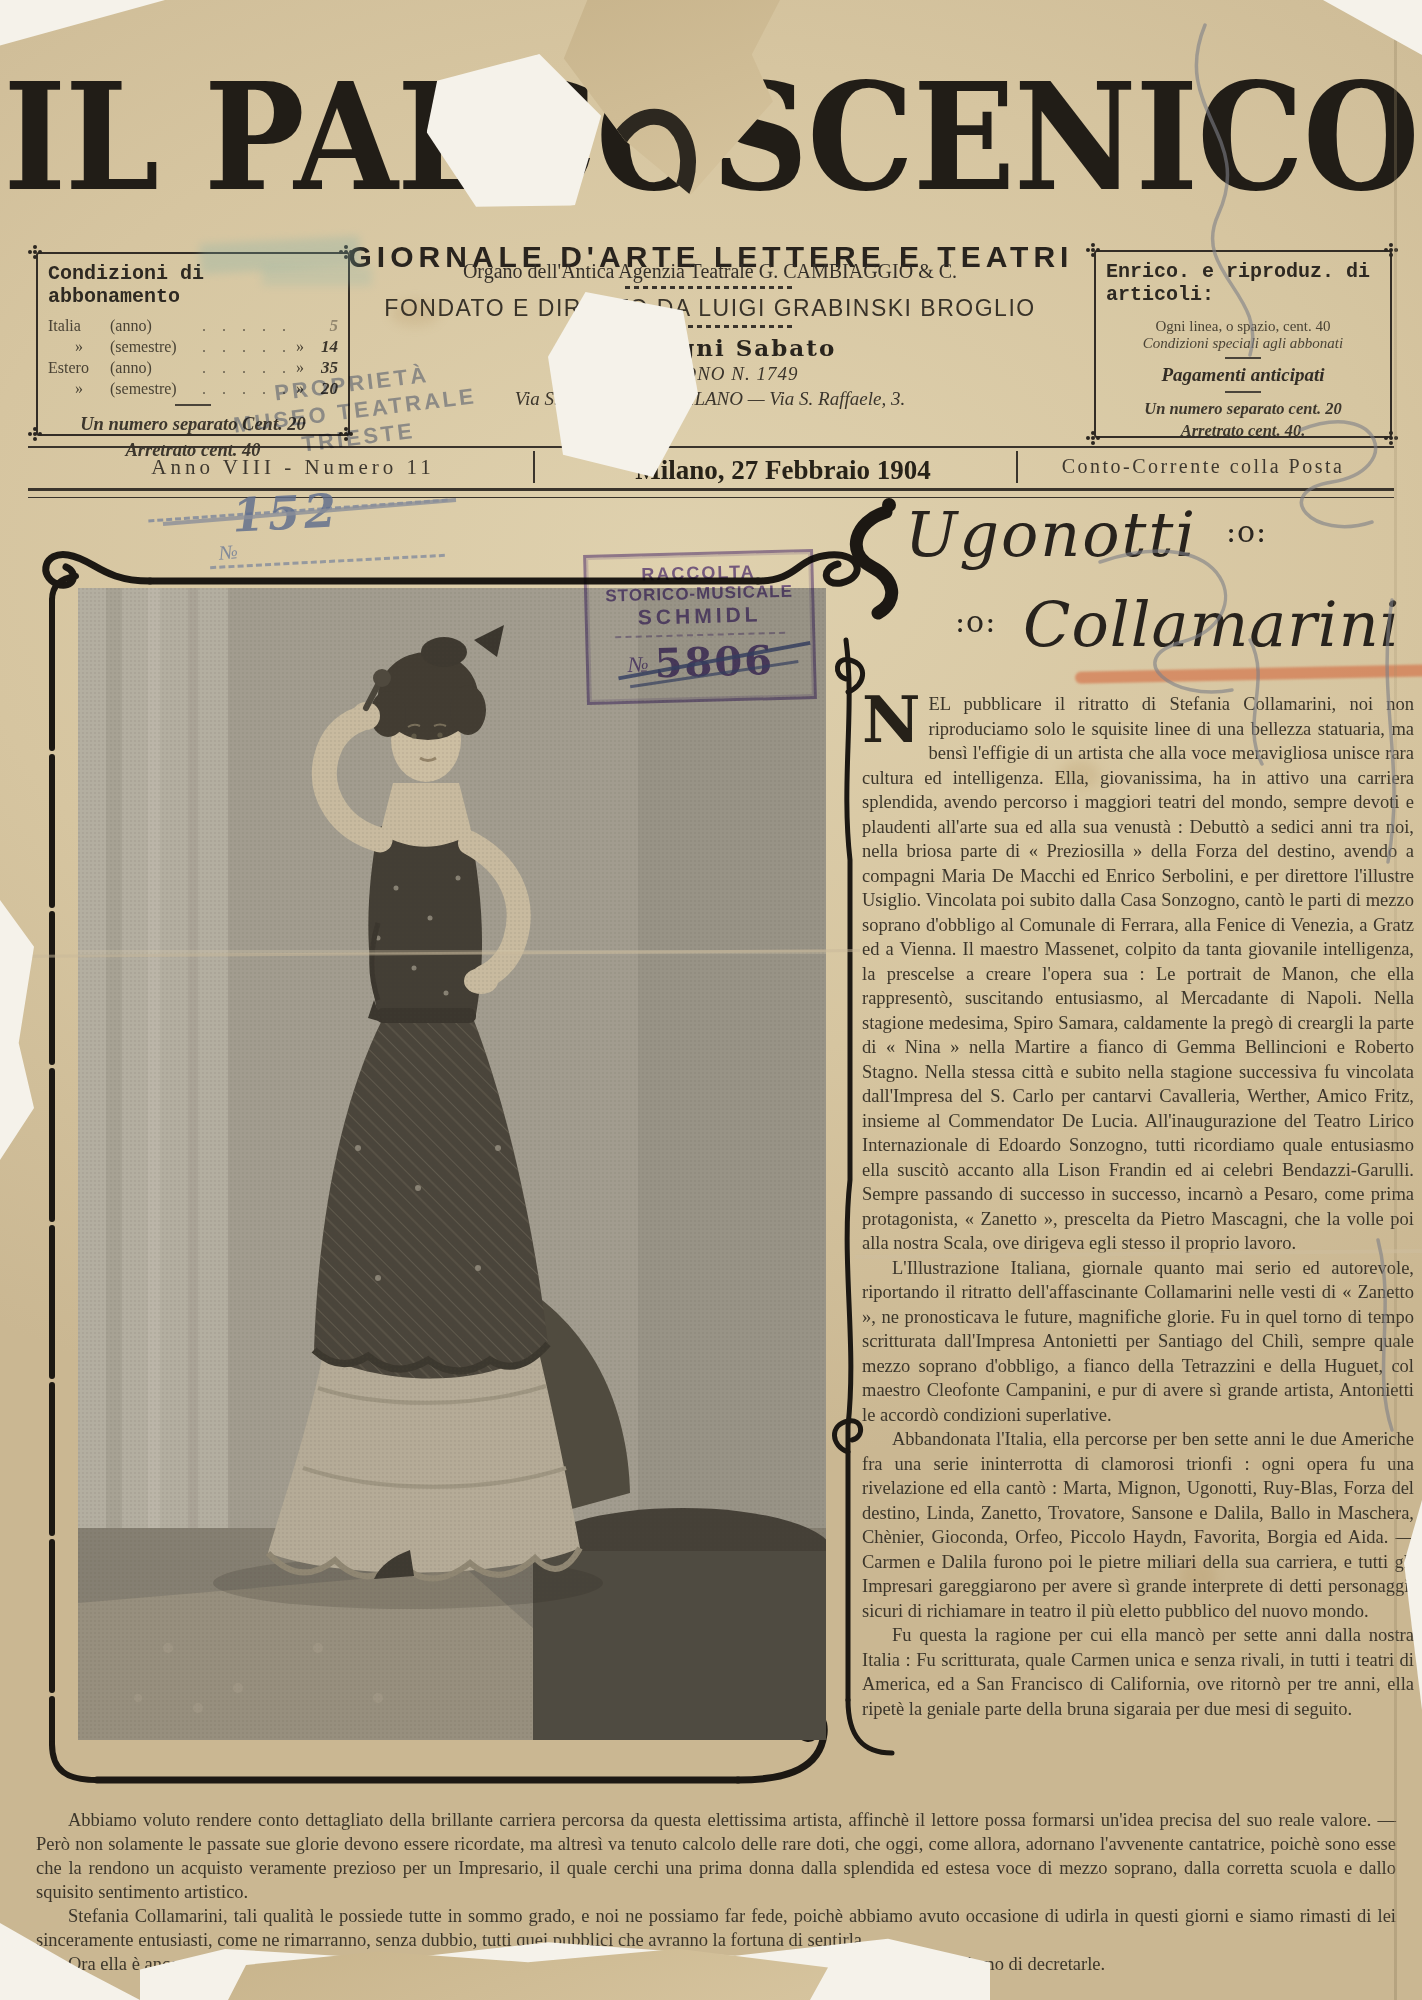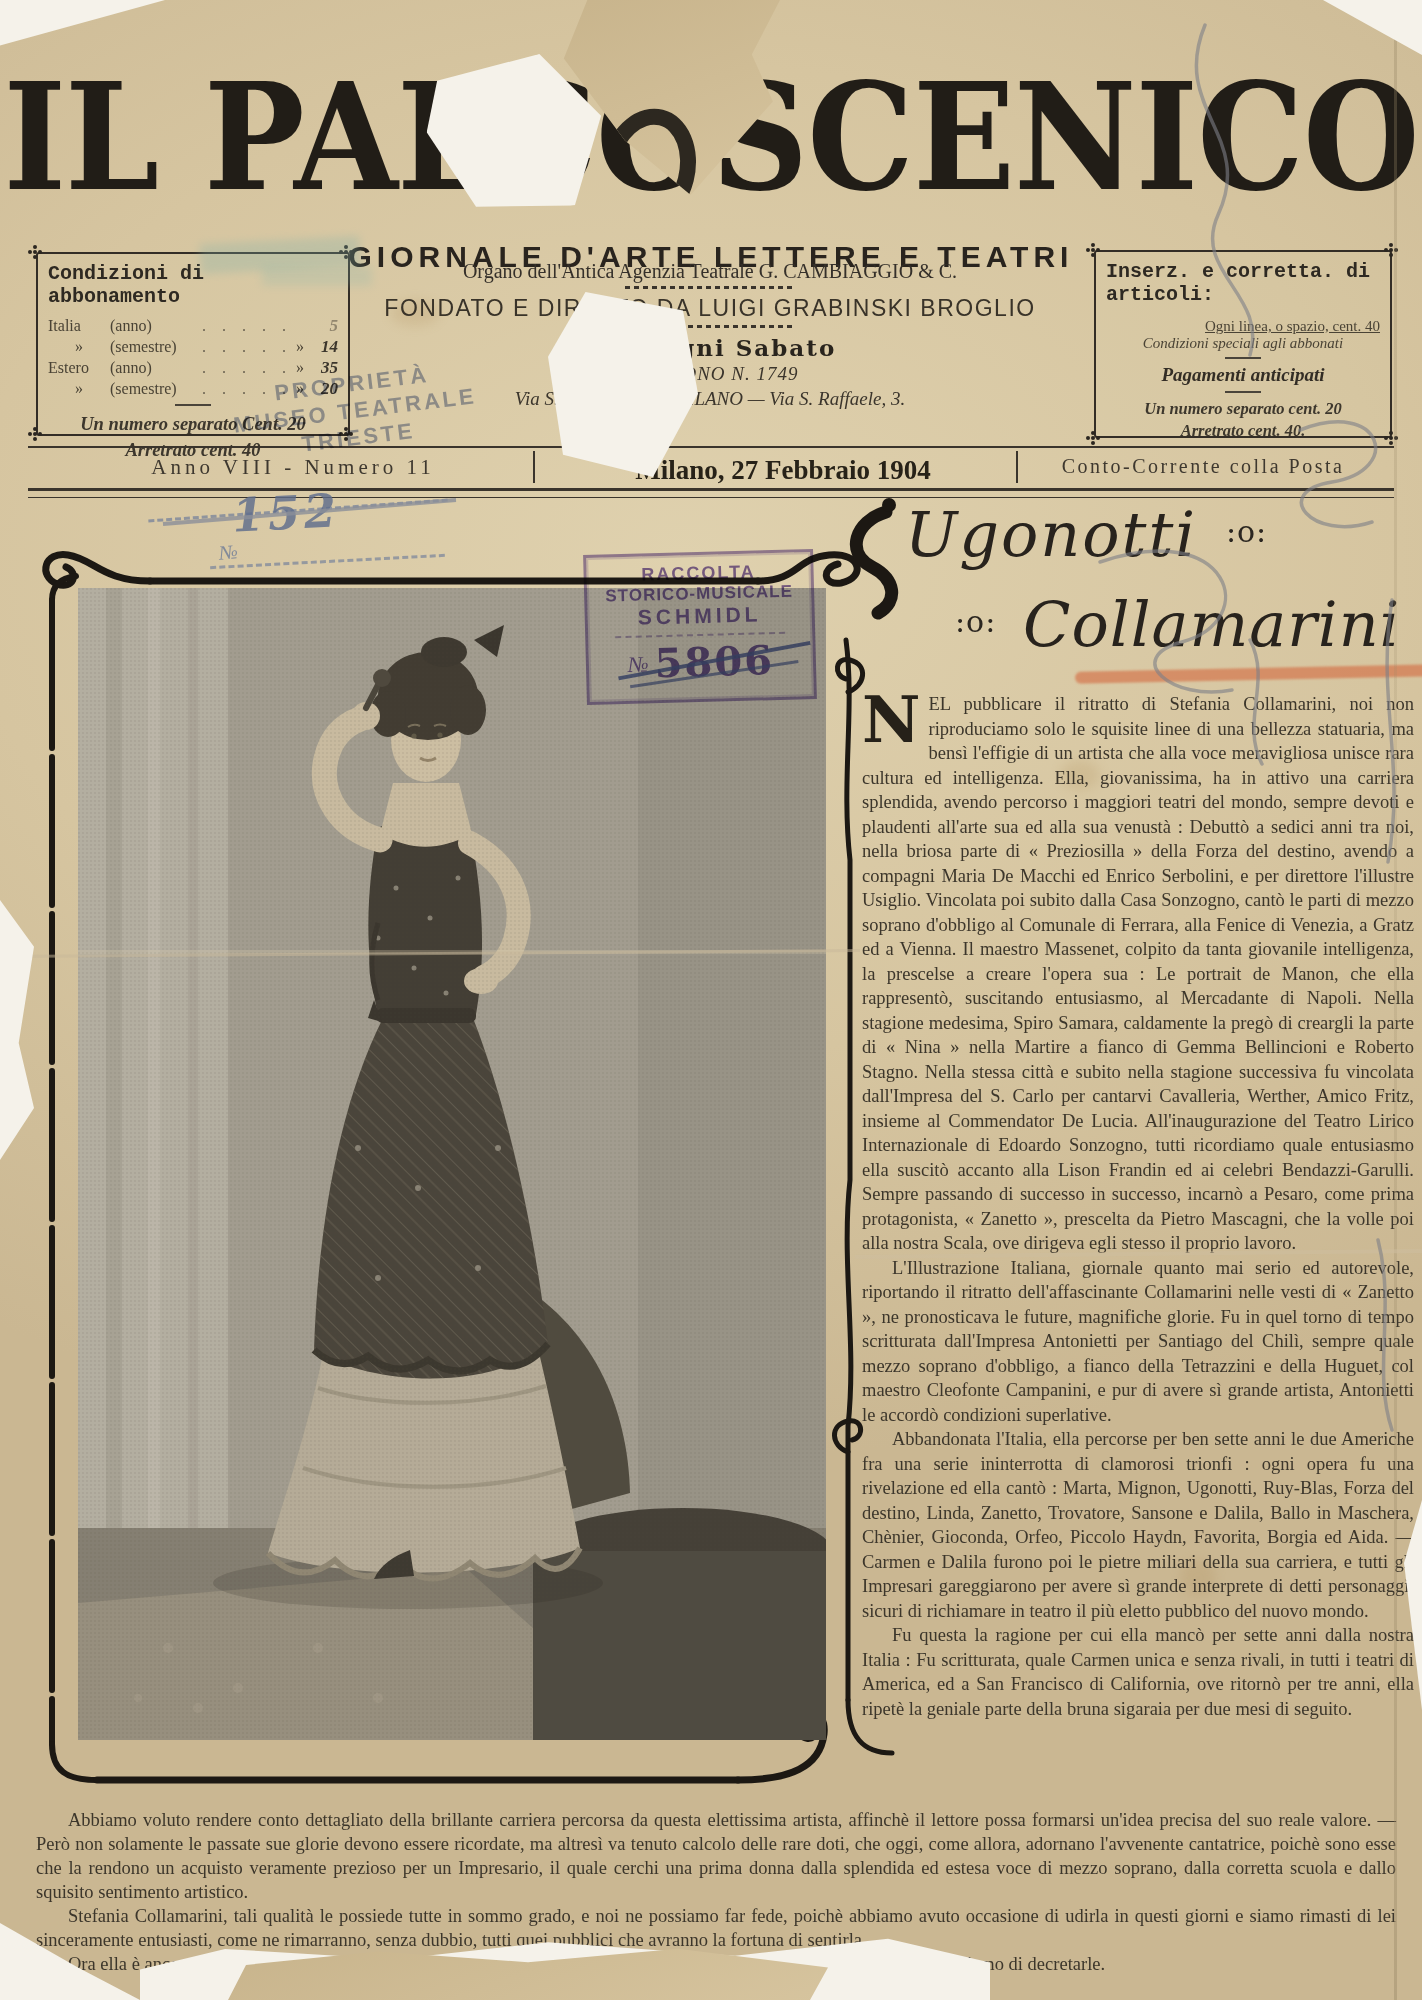--- a/index.html
+++ b/index.html
@@ -24,21 +24,21 @@
     color:#2e2922;margin:2px 0 7px;}
   .sub-row{display:flex;align-items:flex-start;font-size:16px;color:#4a4335;line-height:21px;}
   .sub-area{width:62px;}
   .sub-term{width:92px;}
   .leader{flex:1;overflow:hidden;white-space:nowrap;color:#6b6251;}
   .leader::after{content:" .\2002.\2002.\2002.\2002.\2002.\2002.\2002.\2002.";letter-spacing:4px;}
   .sub-curr{width:20px;text-align:center;}
   .sub-val{width:28px;text-align:right;font-weight:bold;font-style:italic;font-size:17px;color:#3c362c;}
   .mini-rule{width:36px;height:2px;background:#4a443a;margin:5px auto;}
   .note{font-style:italic;font-weight:bold;text-align:center;font-size:18.5px;color:#3d372d;line-height:26px;}
-  .adbox-line1{font-size:15px;text-align:right;color:#4a4335;margin-top:12px;text-decoration:underline;}
+  .adbox-line1{font-size:15px;text-align:center;color:#4a4335;margin-top:12px;}
   .adbox-line2{font-size:15px;font-style:italic;text-align:center;color:#4a4335;}
   .adbox-pag{font-size:19px;font-weight:bold;font-style:italic;text-align:center;color:#332d25;}
   .adbox-note{font-size:16.5px;font-weight:bold;font-style:italic;text-align:center;color:#3d372d;line-height:22px;}
 
   
   .ch{left:352px;top:260px;width:716px;text-align:center;}
   .ch-organ{font-size:20px;color:#35302a;}
   .squig{height:3px;width:170px;margin:3px auto 6px;background:repeating-linear-gradient(90deg,#3a342c 0 5px,transparent 5px 9px);}
   .ch-founder{font-family:"Liberation Sans",sans-serif;font-size:23px;letter-spacing:1.5px;color:#393329;}
   .ch-schedule{font-family:"DejaVu Serif",serif;font-weight:bold;font-size:23px;letter-spacing:2px;color:#29241d;margin-top:6px;}
@@ -173,21 +173,21 @@
     <div class="ch-organ">Organo dell'Antica Agenzia Teatrale G. CAMBIAGGIO &amp; C.</div>
     <div class="squig"></div>
     <div class="ch-founder">FONDATO E DIRETTO DA LUIGI GRABINSKI BROGLIO</div>
     <div class="squig"></div>
     <div class="ch-schedule">Esce ogni Sabato</div>
     <div class="ch-phone">TELEFONO N. 1749</div>
     <div class="ch-address">Via S. Raffaele, 3 — MILANO — Via S. Raffaele, 3.</div>
   </div>
 
   <div class="abs hbox" style="left:1094px;top:250px;width:298px;height:188px;">
-    <div class="box-title" style="margin-bottom:3px;">Inserz. e corretta. di articoli:</div>
+    <div class="box-title" style="margin-bottom:3px;">Enrico. e riproduz. di articoli:</div>
     <div class="adbox-line1">Ogni linea, o spazio, cent. 40</div>
     <div class="adbox-line2">Condizioni speciali agli abbonati</div>
     <div class="mini-rule"></div>
     <div class="adbox-pag">Pagamenti anticipati</div>
     <div class="mini-rule"></div>
     <div class="adbox-note">Un numero separato cent. 20</div>
     <div class="adbox-note">Arretrato cent. 40.</div>
   </div>
   <div class="abs rosette ni" style="left:1091px;top:248px;"></div>
   <div class="abs rosette ni" style="left:1389px;top:248px;"></div>

